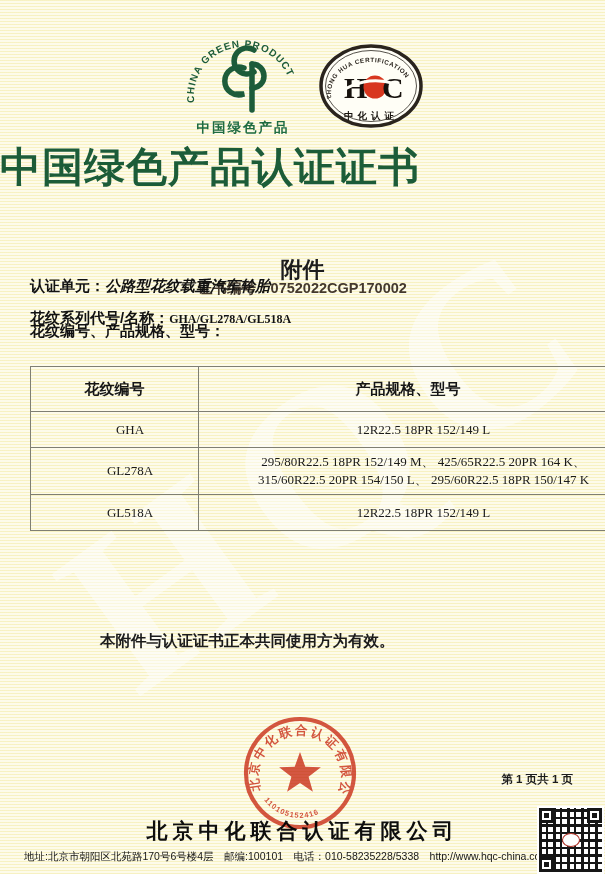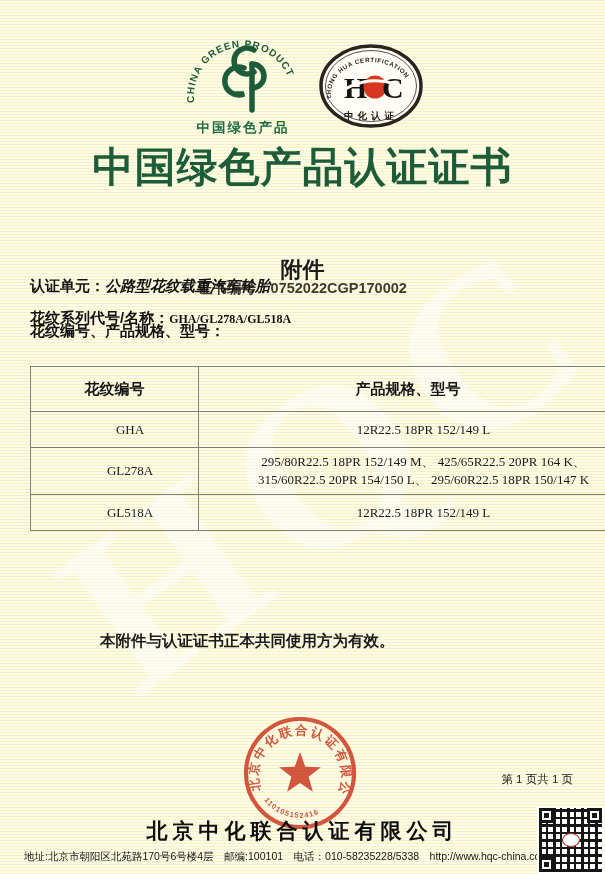--- a/index.html
+++ b/index.html
@@ -14,21 +14,21 @@
   .watermark{
     position:absolute; left:10px; top:330px; width:640px;
     font-family:"Liberation Serif", serif; font-weight:bold;
     font-size:230px; letter-spacing:22px; color:#ffffff; opacity:.48;
     transform:rotate(-36deg); transform-origin:center; pointer-events:none;
     text-align:center; user-select:none;
   }
   .logo-row{position:absolute; top:18px; left:0; width:100%;
     display:flex; justify-content:center; align-items:flex-start; gap:14px;}
   .cert-title{position:absolute; top:140px; left:0; width:100%;
-    text-align:center; font-size:41px; font-weight:bold; color:#1c5c38;
+    font-size:41px; font-weight:bold; color:#1c5c38;
     letter-spacing:1px;}
   .attachment{position:absolute; top:207px; left:0; width:100%;
     text-align:center; font-size:22px; font-weight:bold; color:#1d1d1d;margin-top:48px;}
   .cert-no{position:absolute; top:243px; left:0; width:100%;
     text-align:center; font-size:14.5px; font-weight:bold; color:#44392e;margin-top:36px;}
   .info-line{position:absolute; left:30px; font-size:15px; font-weight:bold; color:#121212;}
   .info-line .val-kai{font-family:"Liberation Serif", serif; font-style:italic;}
   .info-line .val-serif{font-family:"Liberation Serif", serif; font-weight:bold; font-size:12px;}
   .spec-table{position:absolute; left:30px; top:366px; width:588px;
     border-collapse:collapse; table-layout:fixed;}
@@ -42,21 +42,21 @@
   .row-d td{height:46px;}
   .spec-lines span{display:block; line-height:18px;}
   .date-block{position:absolute; left:100px; top:629px; font-size:15.5px;
     font-weight:bold; color:#1c1c1c; line-height:23px;}
   .seal{position:absolute; left:241px; top:714px; opacity:.85; mix-blend-mode:multiply;}
   .company-name{position:absolute; top:817px; left:0; width:100%; text-align:center;
     font-family:"Liberation Serif", serif; font-size:21px; font-weight:bold;
     letter-spacing:5px; color:#0e0e0e;}
   .footer-line{position:absolute; left:24px; top:850px; font-size:10.5px;
     color:#161616; white-space:nowrap;}
-  .page-indicator{position:absolute; right:32px; top:772px; font-size:11.5px; color:#1c1c1c;}
+  .page-indicator{position:absolute; right:32px; top:772px; font-size:11.5px; color:#1c1c1c;font-weight:bold;}
   .qr{position:absolute; left:537px; top:806px; width:67px; height:68px; background:#fff;}
   .qr-pattern{position:absolute; inset:2px; background-color:#fff; background-image:
     repeating-linear-gradient(0deg,#161616 0 3px,transparent 3px 8px,#161616 8px 10px,transparent 10px 15px),
     repeating-linear-gradient(90deg,#161616 0 3px,transparent 3px 7px,#161616 7px 9px,transparent 9px 14px);}
   .qr-finder{position:absolute; width:9px; height:9px; border:3px solid #161616; background:#fff;}
   .qr-finder::after{content:""; position:absolute; inset:2px; background:#161616;}
   .qr-f-tl{left:2px; top:2px;} .qr-f-tr{right:2px; top:2px;} .qr-f-bl{left:2px; bottom:2px;}
   .qr-logo{position:absolute; left:50%; top:50%; transform:translate(-50%,-50%);
     width:16px; height:12px; background:#fff; border:1px solid #b23327; border-radius:50%;}
 </style>

